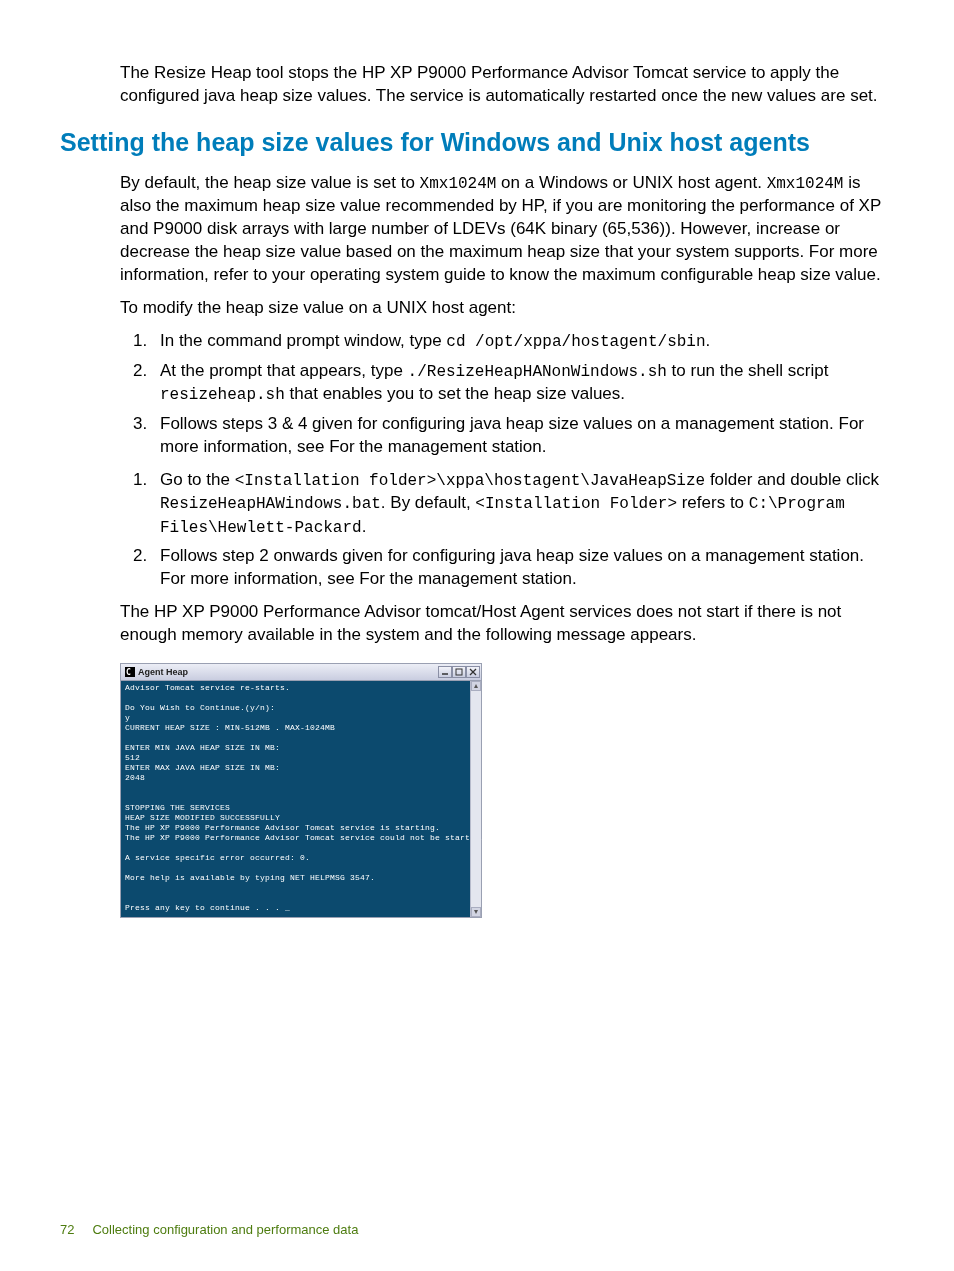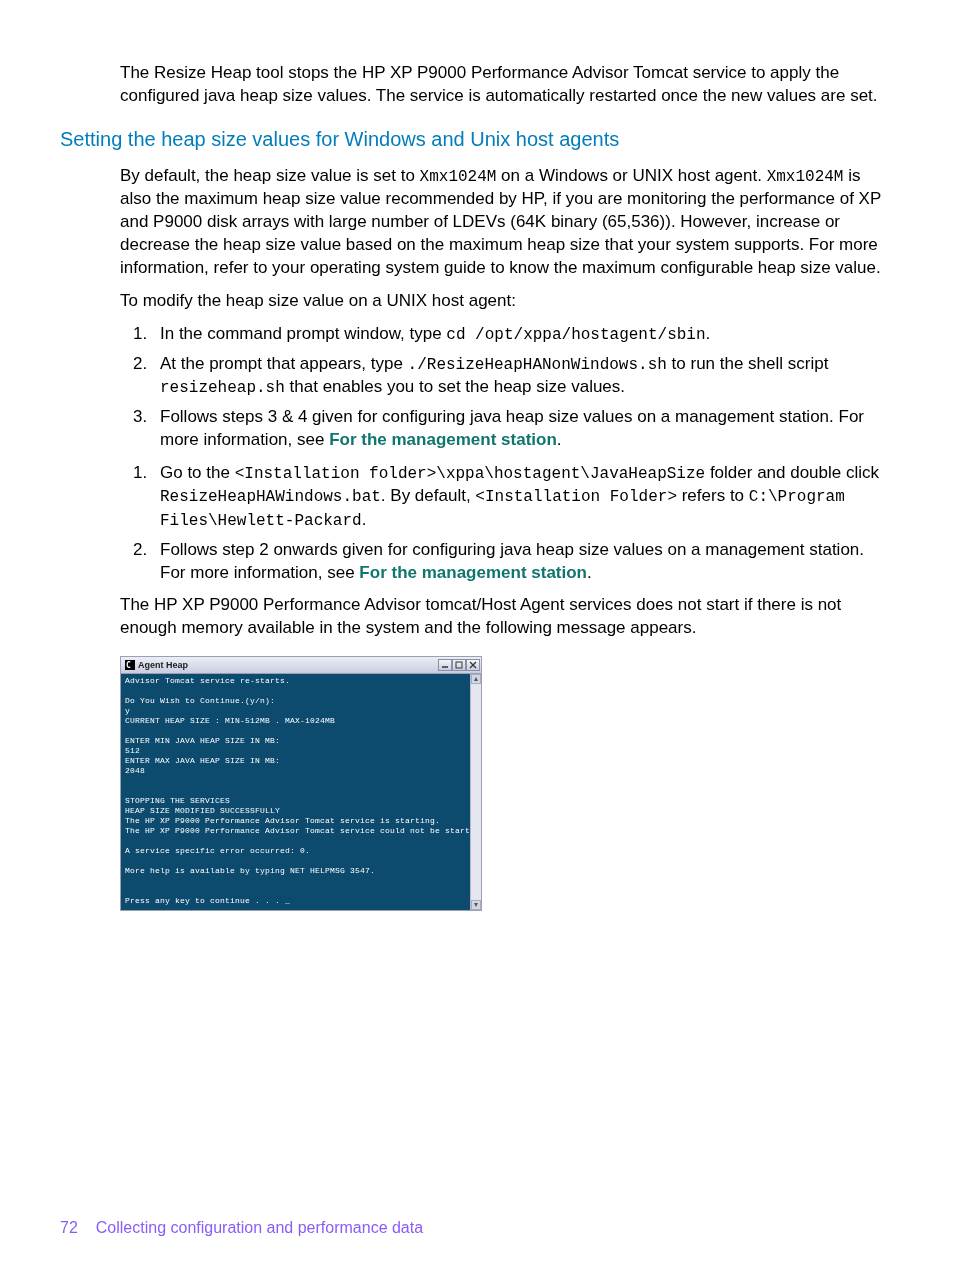--- a/index.html
+++ b/index.html
@@ -19,41 +19,40 @@
     box-sizing: border-box;
     padding: 62px 60px 40px 60px;
   }
   .body-indent {
     margin-left: 60px;
   }
   p {
     margin: 0 0 10px 0;
   }
   h2.section-heading {
-    font-size: 20px;
-    font-weight: 400;
+    font-size: 25px;
+    font-weight: 700;
     color: #007dba;
     margin: 18px 0 12px 0;
   }
   .mono {
     font-family: "Courier New", Courier, monospace;
     font-size: 16px;
   }
   ol {
     margin: 4px 0 10px 0;
     padding-left: 32px;
   }
   ol li {
     padding-left: 8px;
     margin-bottom: 6px;
   }
   a.link {
-    color: #0f766e;
+    color: #000000;
     text-decoration: none;
-    font-weight: bold;
   }
   
   .terminal-window {
     width: 362px;
     margin: 16px 0 16px 0;
     border: 1px solid #9aa0b2;
     box-sizing: border-box;
     background: #000;
   }
   .term-titlebar {
@@ -123,22 +122,22 @@
     box-sizing: border-box;
     display: flex;
     align-items: center;
     justify-content: center;
   }
   .term-scroll-btn svg { display: block; }
   .page-footer {
     position: absolute;
     bottom: 32px;
     left: 60px;
-    font-size: 16px;
-    color: #8b5cf6;
+    font-size: 13px;
+    color: #4d7c0f;
   }
   .page-num {
     display: inline-block;
     margin-right: 18px;
   }
 </style>
 </head>
 <body>
 
 <div class="page">

